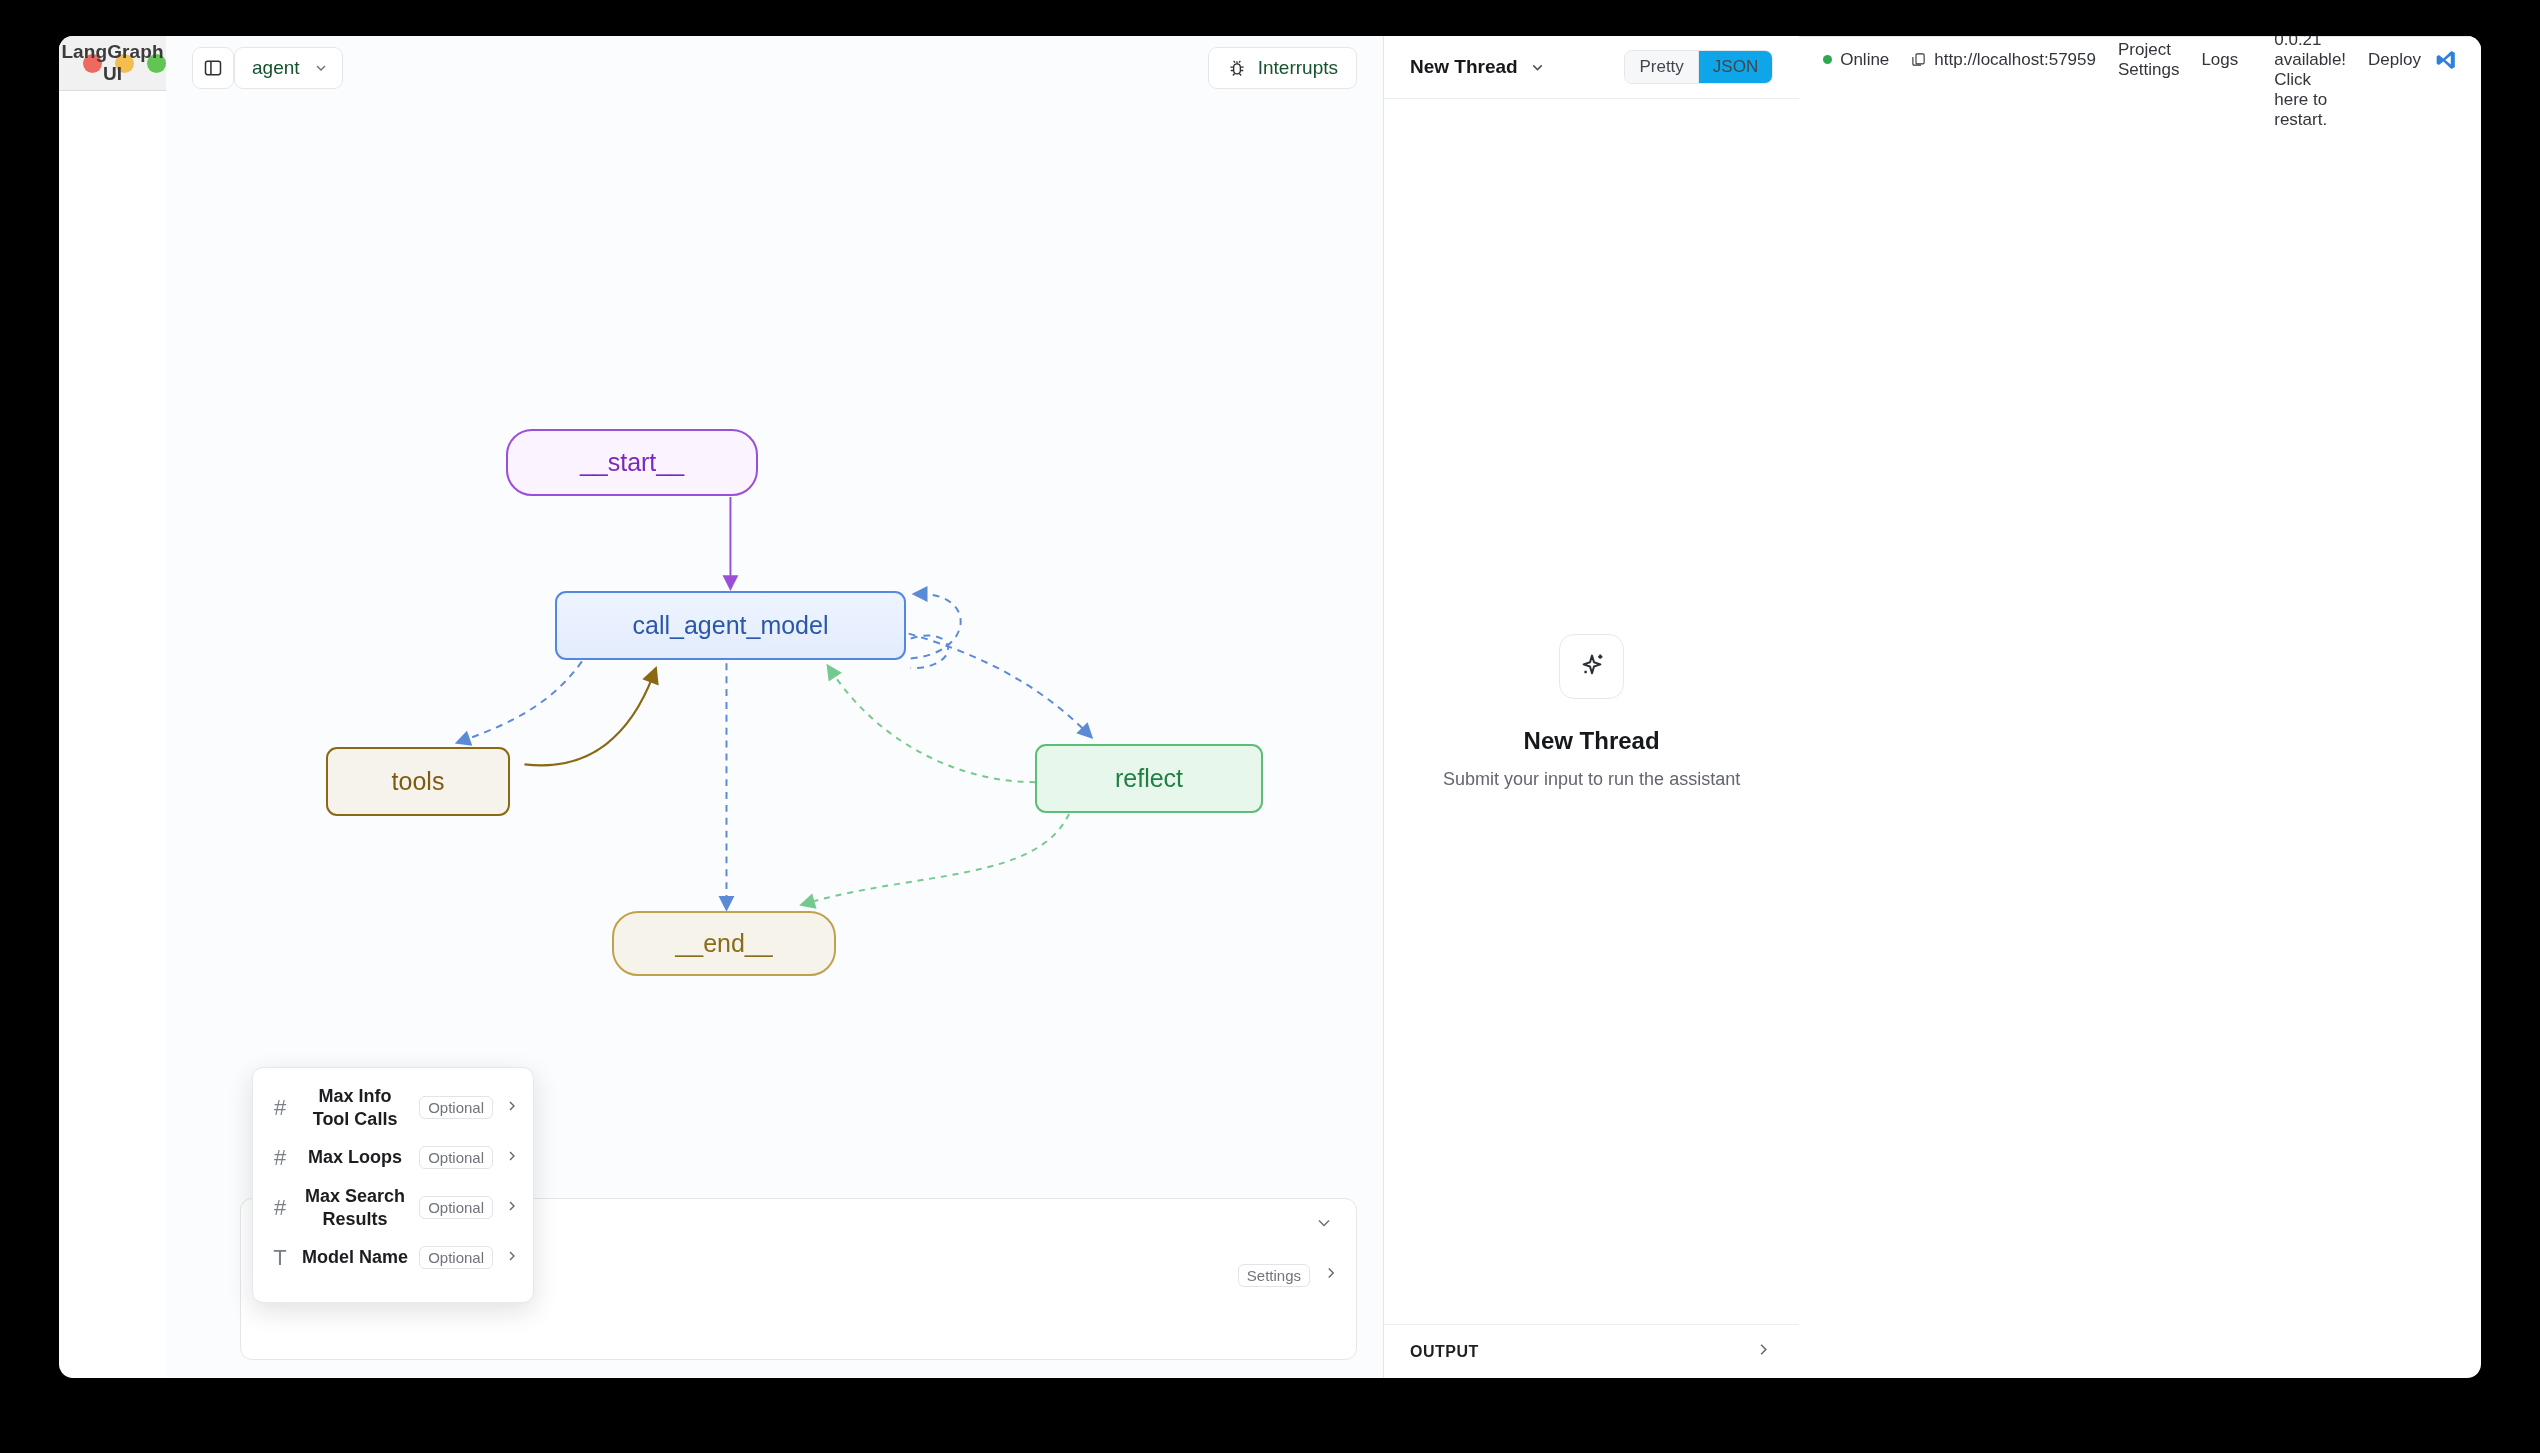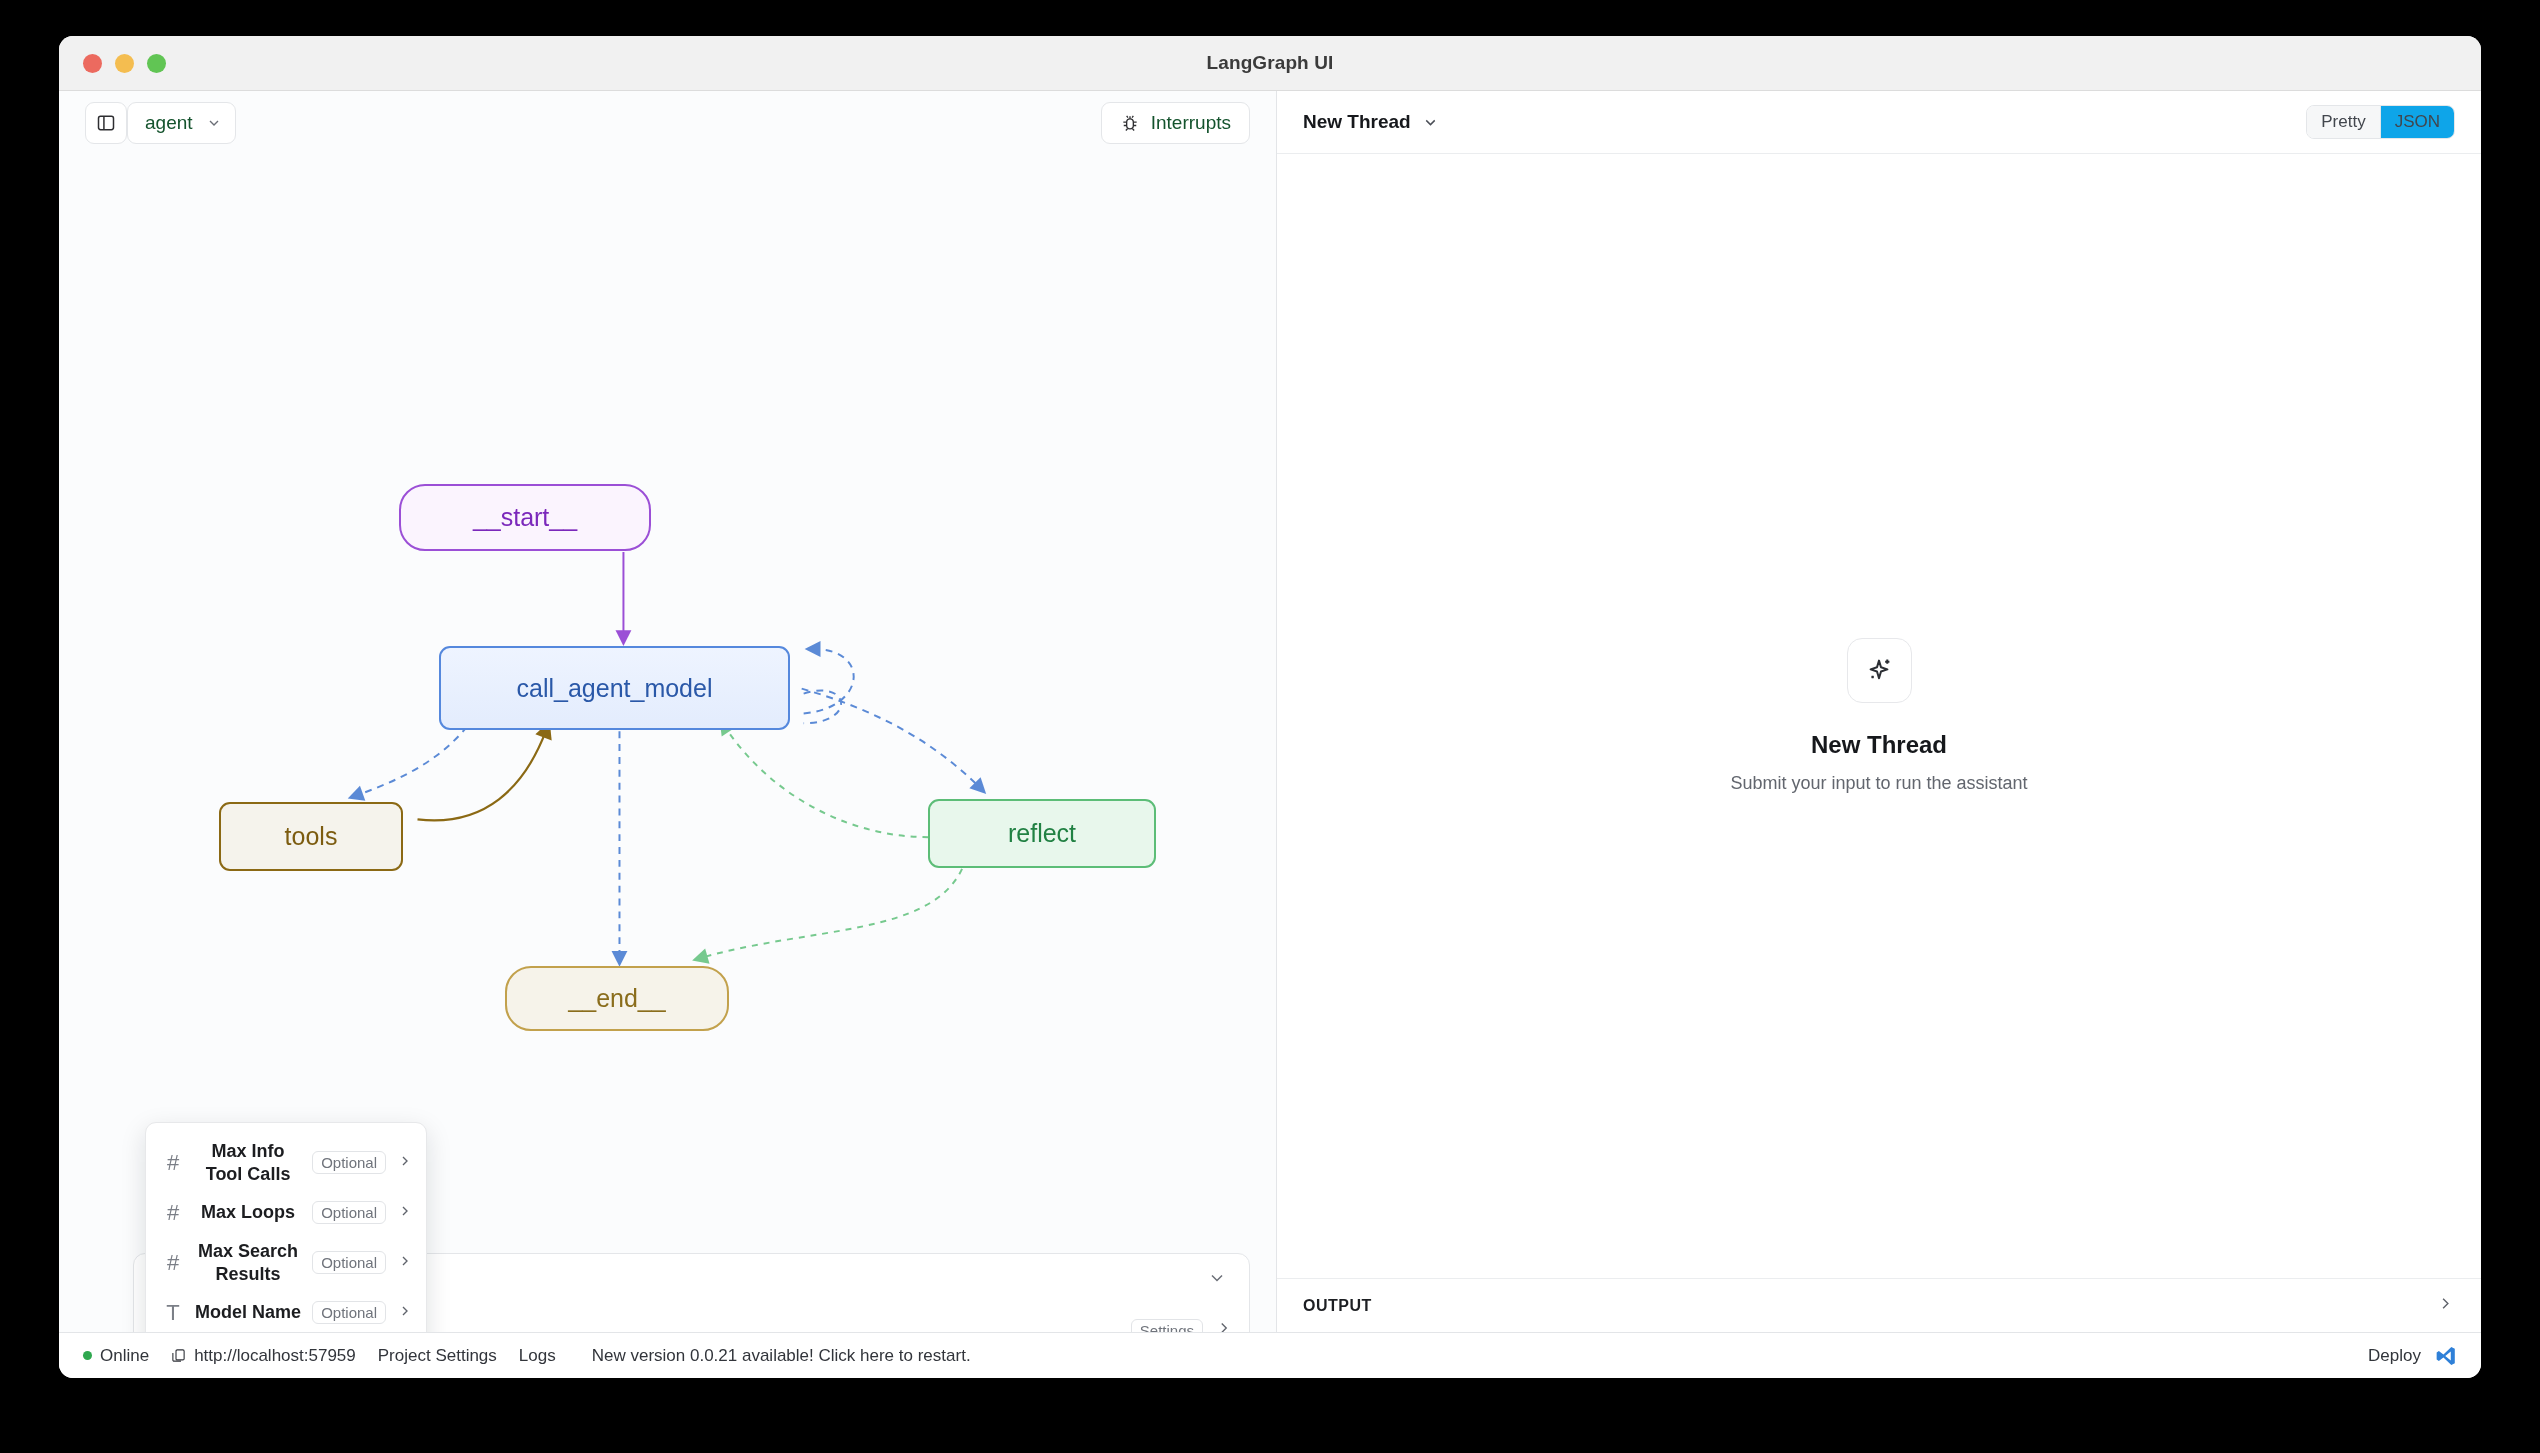--- a/index.html
+++ b/index.html
@@ -10,21 +10,21 @@
     overflow: hidden;
   }
   #app-window {
     position: absolute;
     left: 59px; top: 36px;
     width: 2422px; height: 1342px;
     background: #ffffff;
     border-radius: 14px;
     overflow: hidden;
     box-shadow: 0 12px 48px rgba(0,0,0,0.45);
-    display: flex; flex-direction: column;
+    display: flex; flex-direction: row;
   }
   
   #titlebar {
     height: 55px; flex: 0 0 55px;
     background: #f1f1f1;
     border-bottom: 1px solid #dcdcdc;
     display: flex; align-items: center;
     position: relative;
   }
   .traffic { display: flex; gap: 13px; margin-left: 24px; }
@@ -78,21 +78,21 @@
     display: flex; align-items: center; justify-content: center;
     font-size: 25px; border-radius: 11px;
     white-space: nowrap;
   }
   .gnode.terminal { border-radius: 26px; }
   #node-start {
     left: 340px; top: 330px; width: 252px; height: 67px;
     background: #fbf4fe; border: 2px solid #9b4fd6; color: #7b28bb;
   }
   #node-call {
-    left: 380px; top: 492px; width: 351px; height: 84px;
+    left: 389px; top: 492px; width: 351px; height: 69px;
     background: linear-gradient(180deg,#eef4ff 0%, #e3ecfd 100%);
     border: 2px solid #5588dd; color: #2a58a8;
   }
   #node-tools {
     left: 160px; top: 648px; width: 184px; height: 69px;
     background: #f5f3ec; border: 2px solid #8b6914; color: #7c5c10;
   }
   #node-reflect {
     left: 869px; top: 645px; width: 228px; height: 69px;
     background: #e8f7ec; border: 2px solid #5cbd77; color: #218143;

